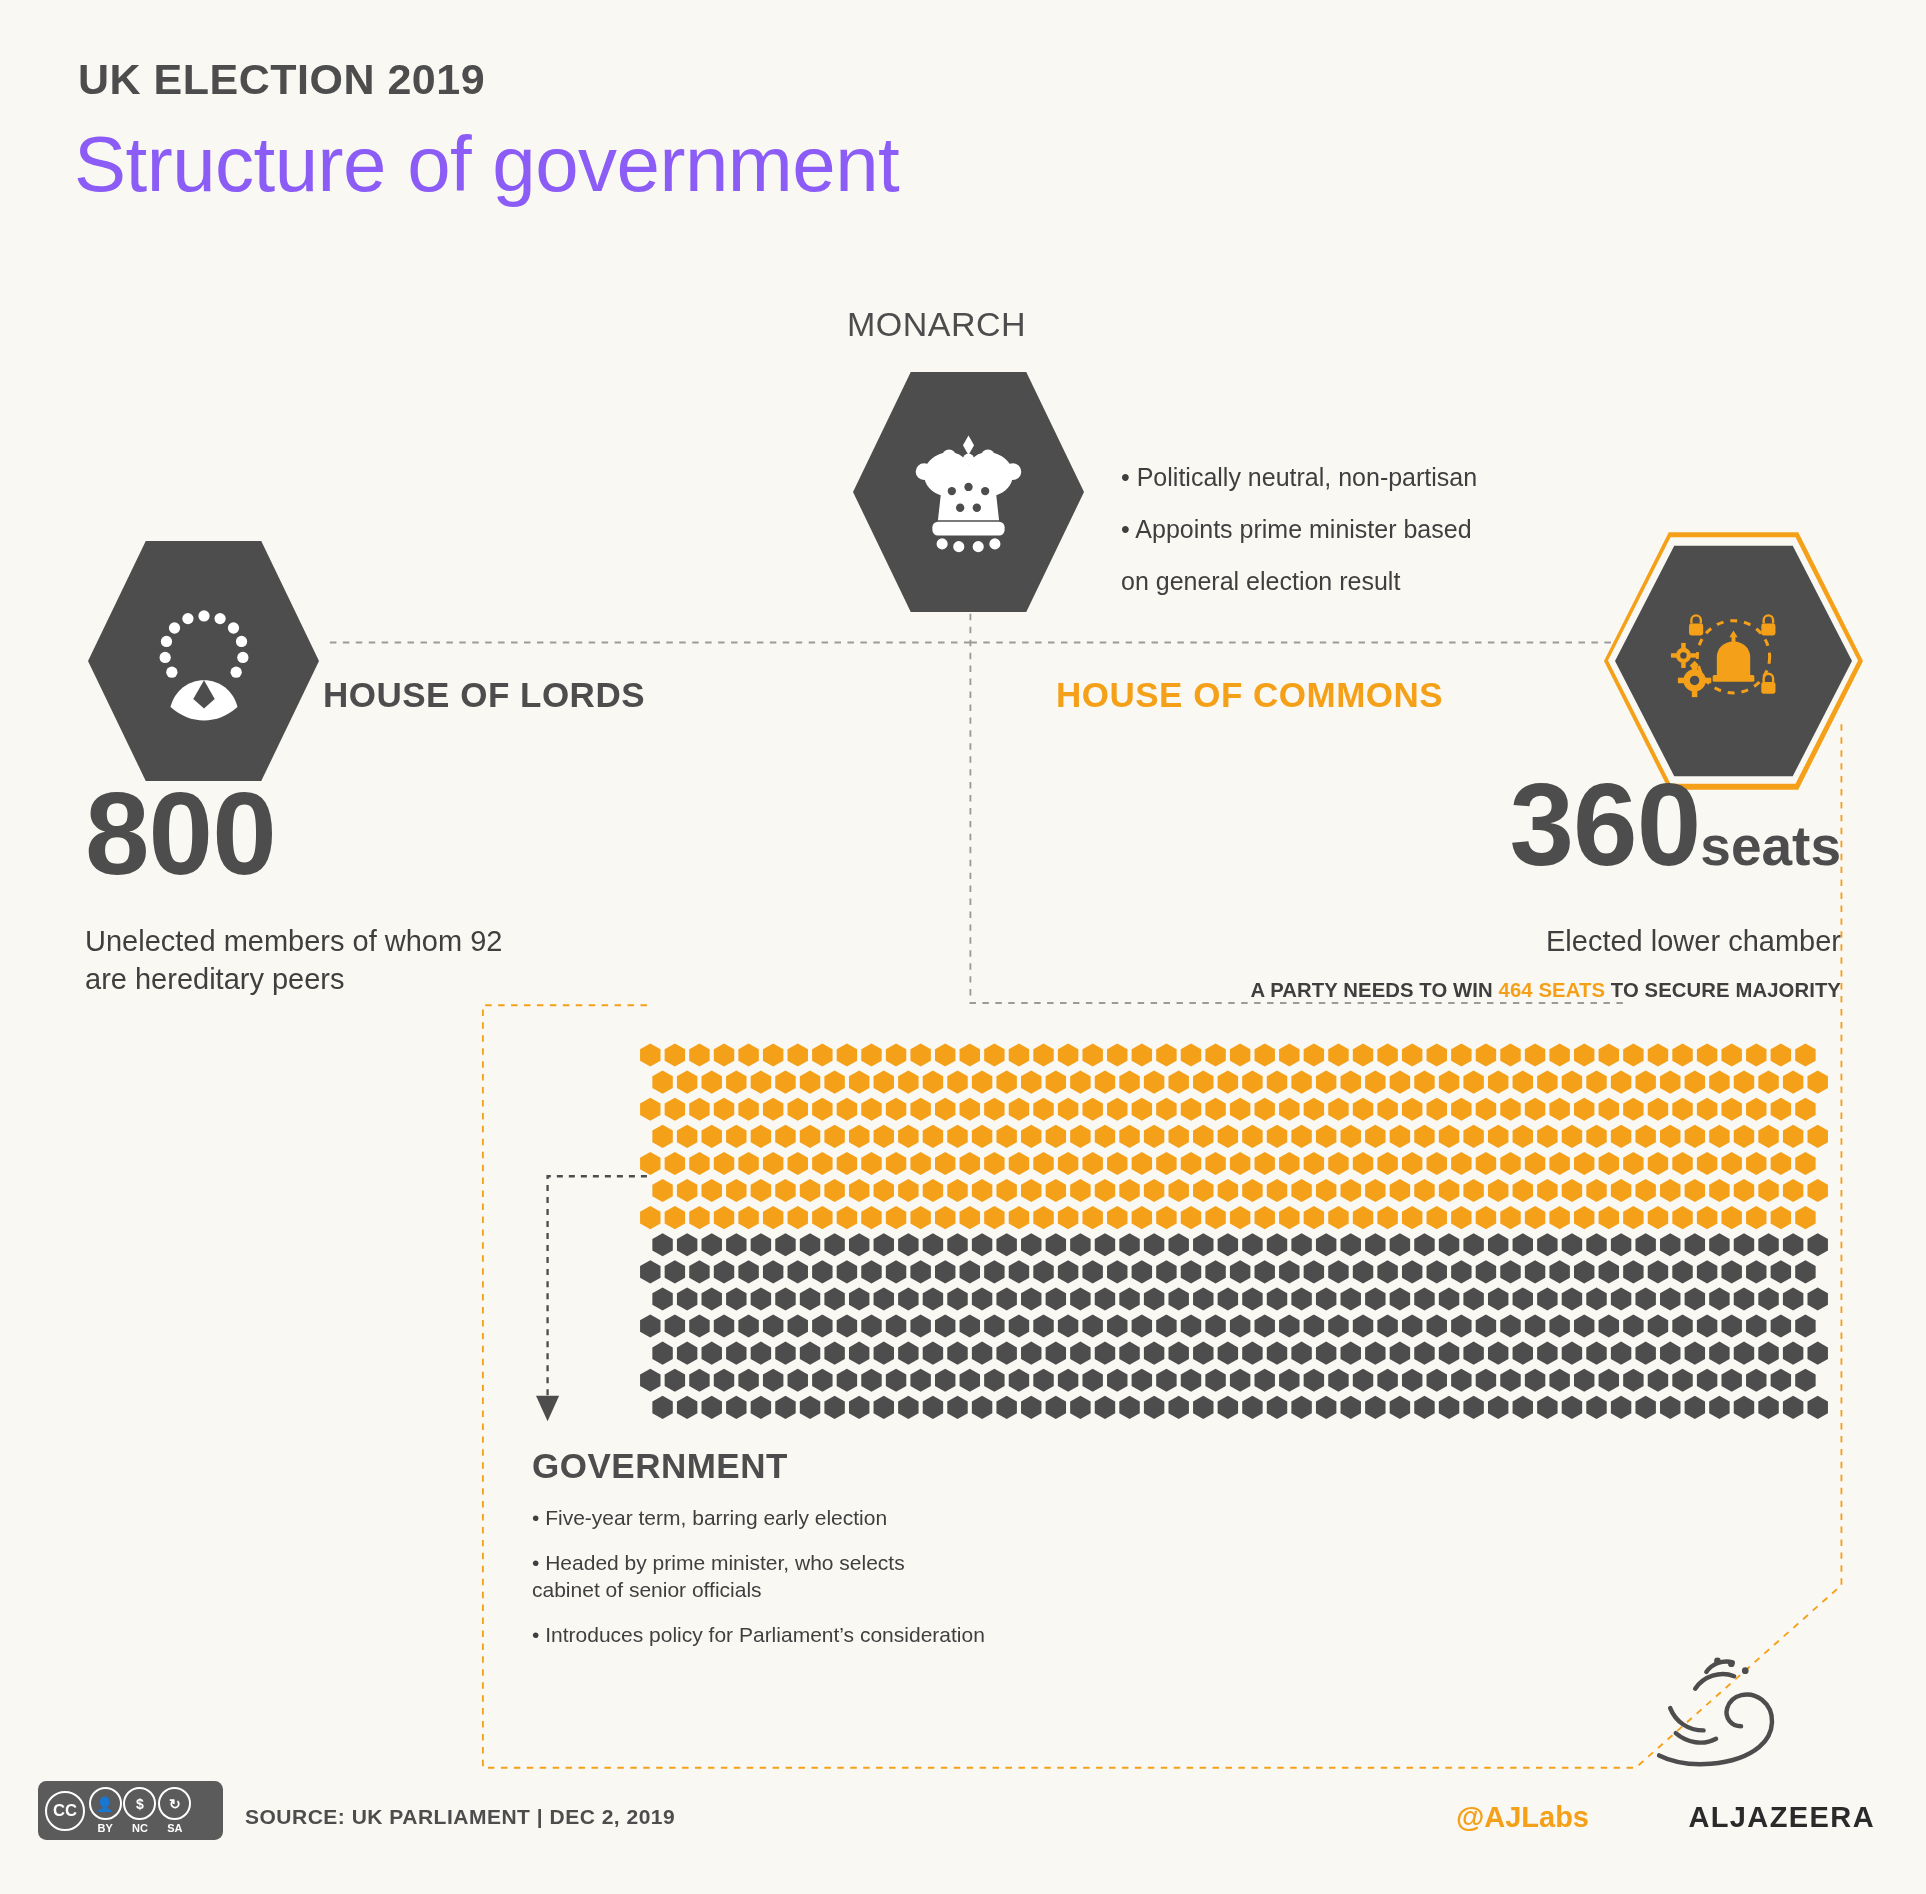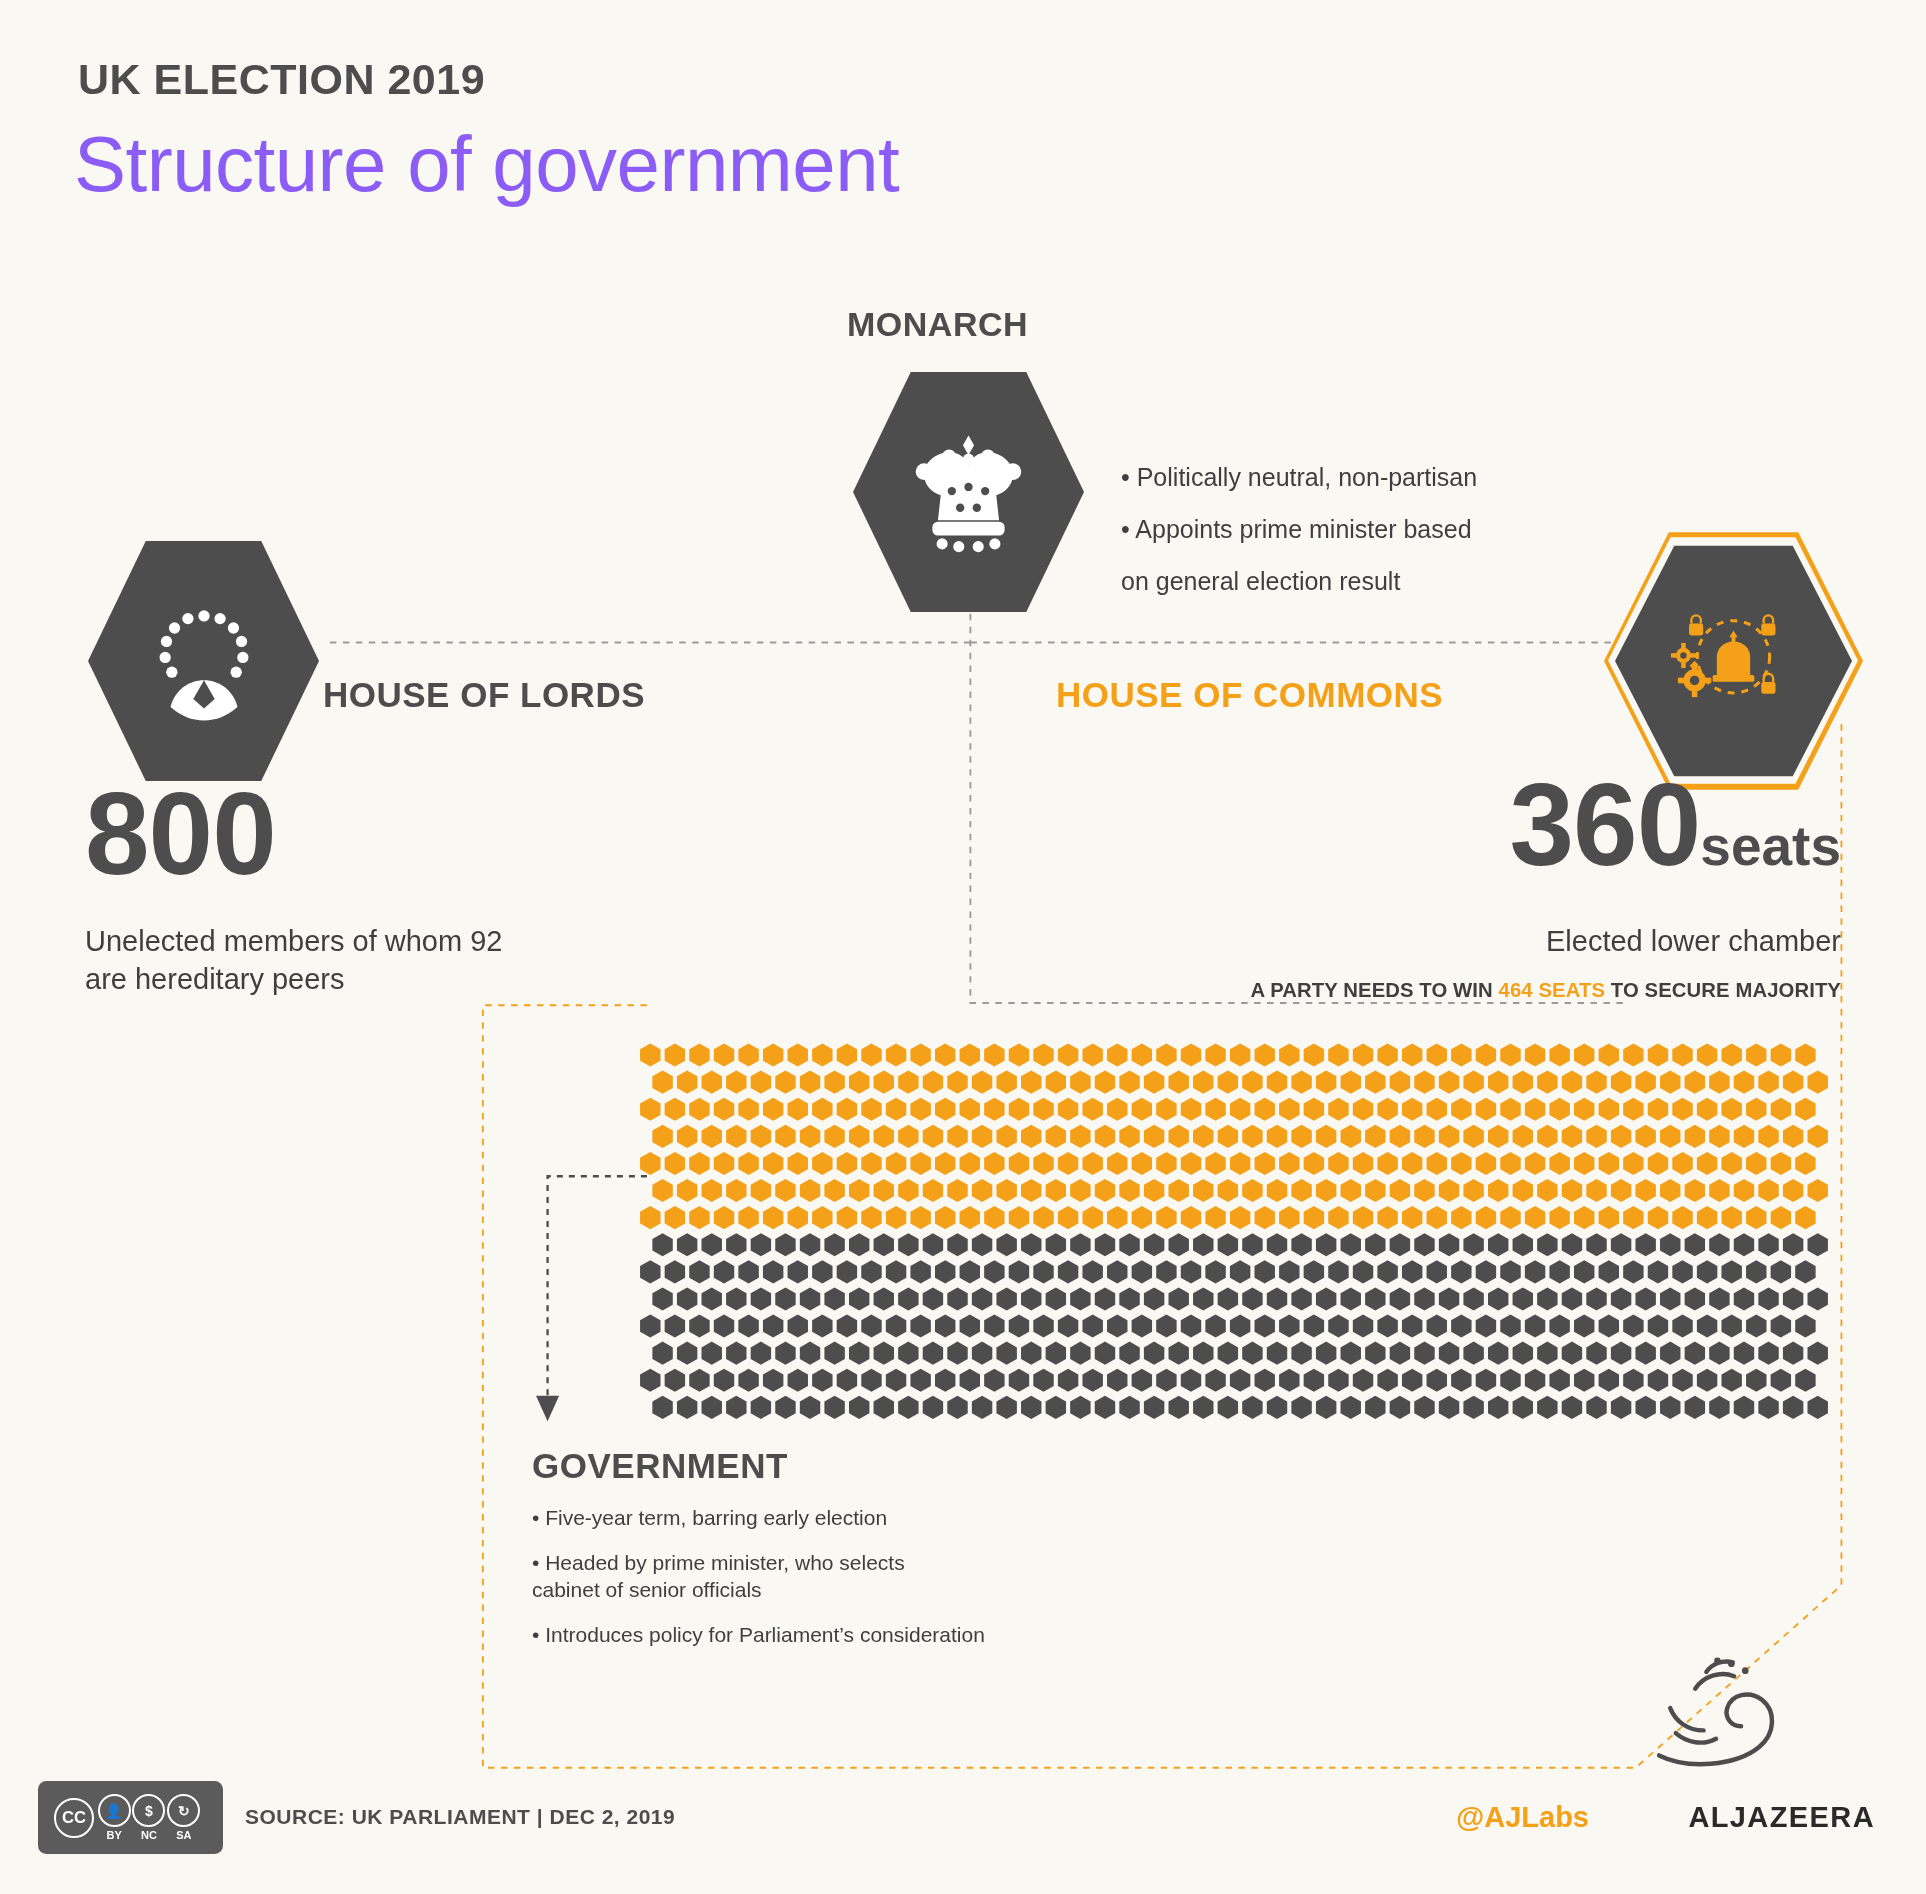--- a/index.html
+++ b/index.html
@@ -57,21 +57,21 @@
     background: #f5a019;
     clip-path: polygon(25% 2%, 75% 2%, 100% 50%, 75% 98%, 25% 98%, 0% 50%);
   }
 
   
   .label-monarch {
     position: absolute;
     left: 847px;
     top: 305px;
     font-size: 34px;
-    font-weight: bold;
+    font-weight: normal;
     color: #4d4d4d;
     letter-spacing: 0.5px;
   }
   .monarch-bullets {
     position: absolute;
     left: 1121px;
     top: 441px;
     font-size: 25px;
     line-height: 1.28;
     color: #3f3f3f;
@@ -192,26 +192,26 @@
     inset: 0;
     pointer-events: none;
   }
 
   
   .cc-badge {
     position: absolute;
     left: 38px;
     top: 1781px;
     width: 185px;
-    height: 73px;
+    height: 59px;
     background: #5b5b5b;
     border-radius: 8.3px;
     display: flex;
     align-items: center;
-    padding-left: 16px;
+    padding-left: 7px;
     box-sizing: border-box;
   }
   .cc-circle {
     width: 36px;
     height: 36px;
     border-radius: 50%;
     border: 2.8px solid #ffffff;
     color: #ffffff;
     display: flex;
     align-items: center;

